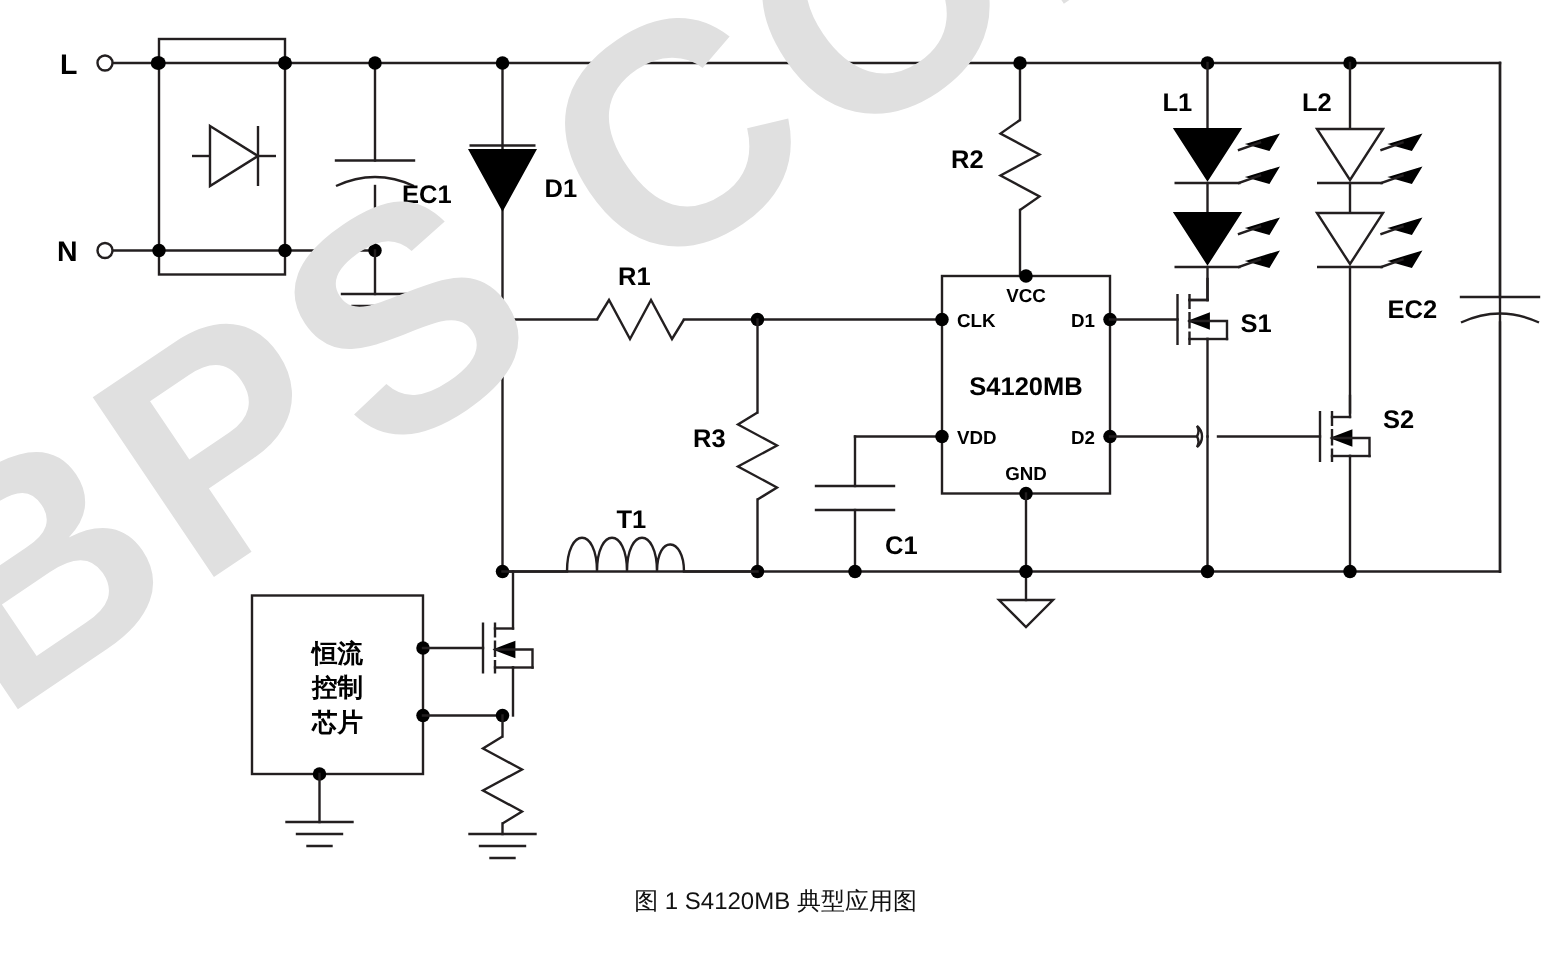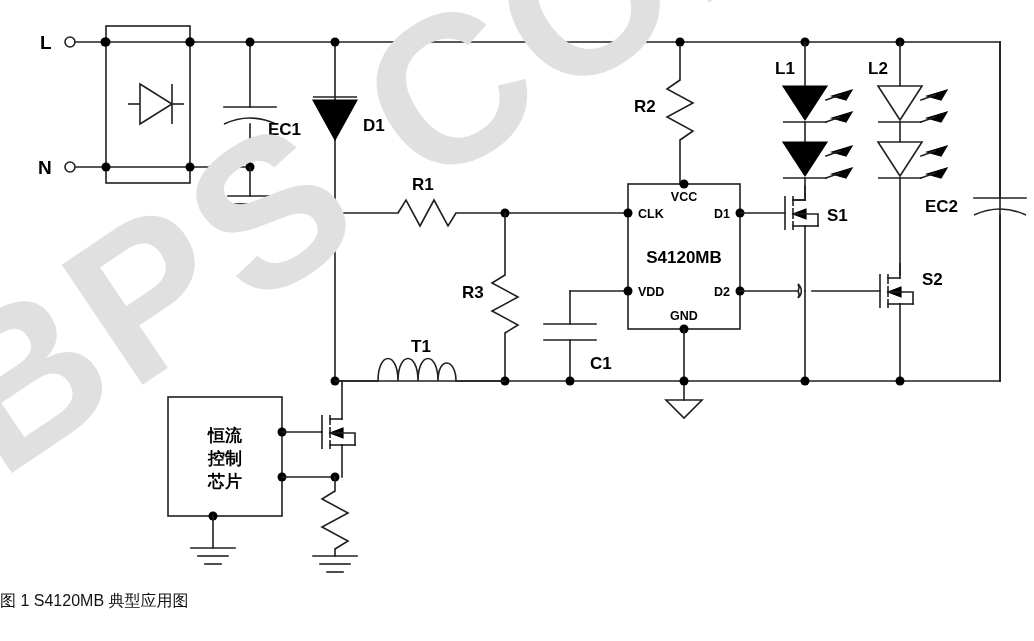--- a/index.html
+++ b/index.html
@@ -11,21 +11,21 @@
   .body-box{fill:none;stroke:#231f20;stroke-width:1.6;}
   .sym{fill:none;stroke:#231f20;stroke-width:1.6;stroke-linejoin:miter;}
   .sym-fill{fill:#000;stroke:#000;stroke-width:1.2;}
   .sym-open{fill:#ffffff;stroke:#231f20;stroke-width:1.6;}
   .term{fill:#ffffff;stroke:#231f20;stroke-width:1.6;}
   .lbl{font-family:"Liberation Sans",sans-serif;font-size:17px;font-weight:bold;fill:#000;}
   .lbl-term{font-family:"Liberation Sans",sans-serif;font-size:19px;font-weight:bold;fill:#000;}
   .lbl-pin{font-family:"Liberation Sans",sans-serif;font-size:12.5px;font-weight:bold;fill:#000;}
   .lbl-ic{font-family:"Liberation Sans",sans-serif;font-size:17px;font-weight:bold;fill:#000;}
   .lbl-cn{font-family:"Liberation Sans","DejaVu Sans",sans-serif;font-size:17px;font-weight:bold;fill:#000;}
-  .caption{position:absolute;left:0;top:591px;width:1034px;text-align:left;
+  .caption{position:absolute;left:0;top:591px;width:1034px;text-align:center;
            font-family:"Liberation Sans","DejaVu Sans",sans-serif;font-size:16px;color:#111;}
   .wm{position:absolute;left:0;top:0;width:1034px;height:641px;pointer-events:none;
       overflow:hidden;}
   .wm-txt{position:absolute;left:-40px;top:300px;transform:rotate(-34deg);
           transform-origin:left center;white-space:nowrap;
           font-family:"Liberation Sans",sans-serif;font-size:210px;font-weight:bold;
           color:#e0e0e0;letter-spacing:6px;}
 </style>
 </head>
 <body>

